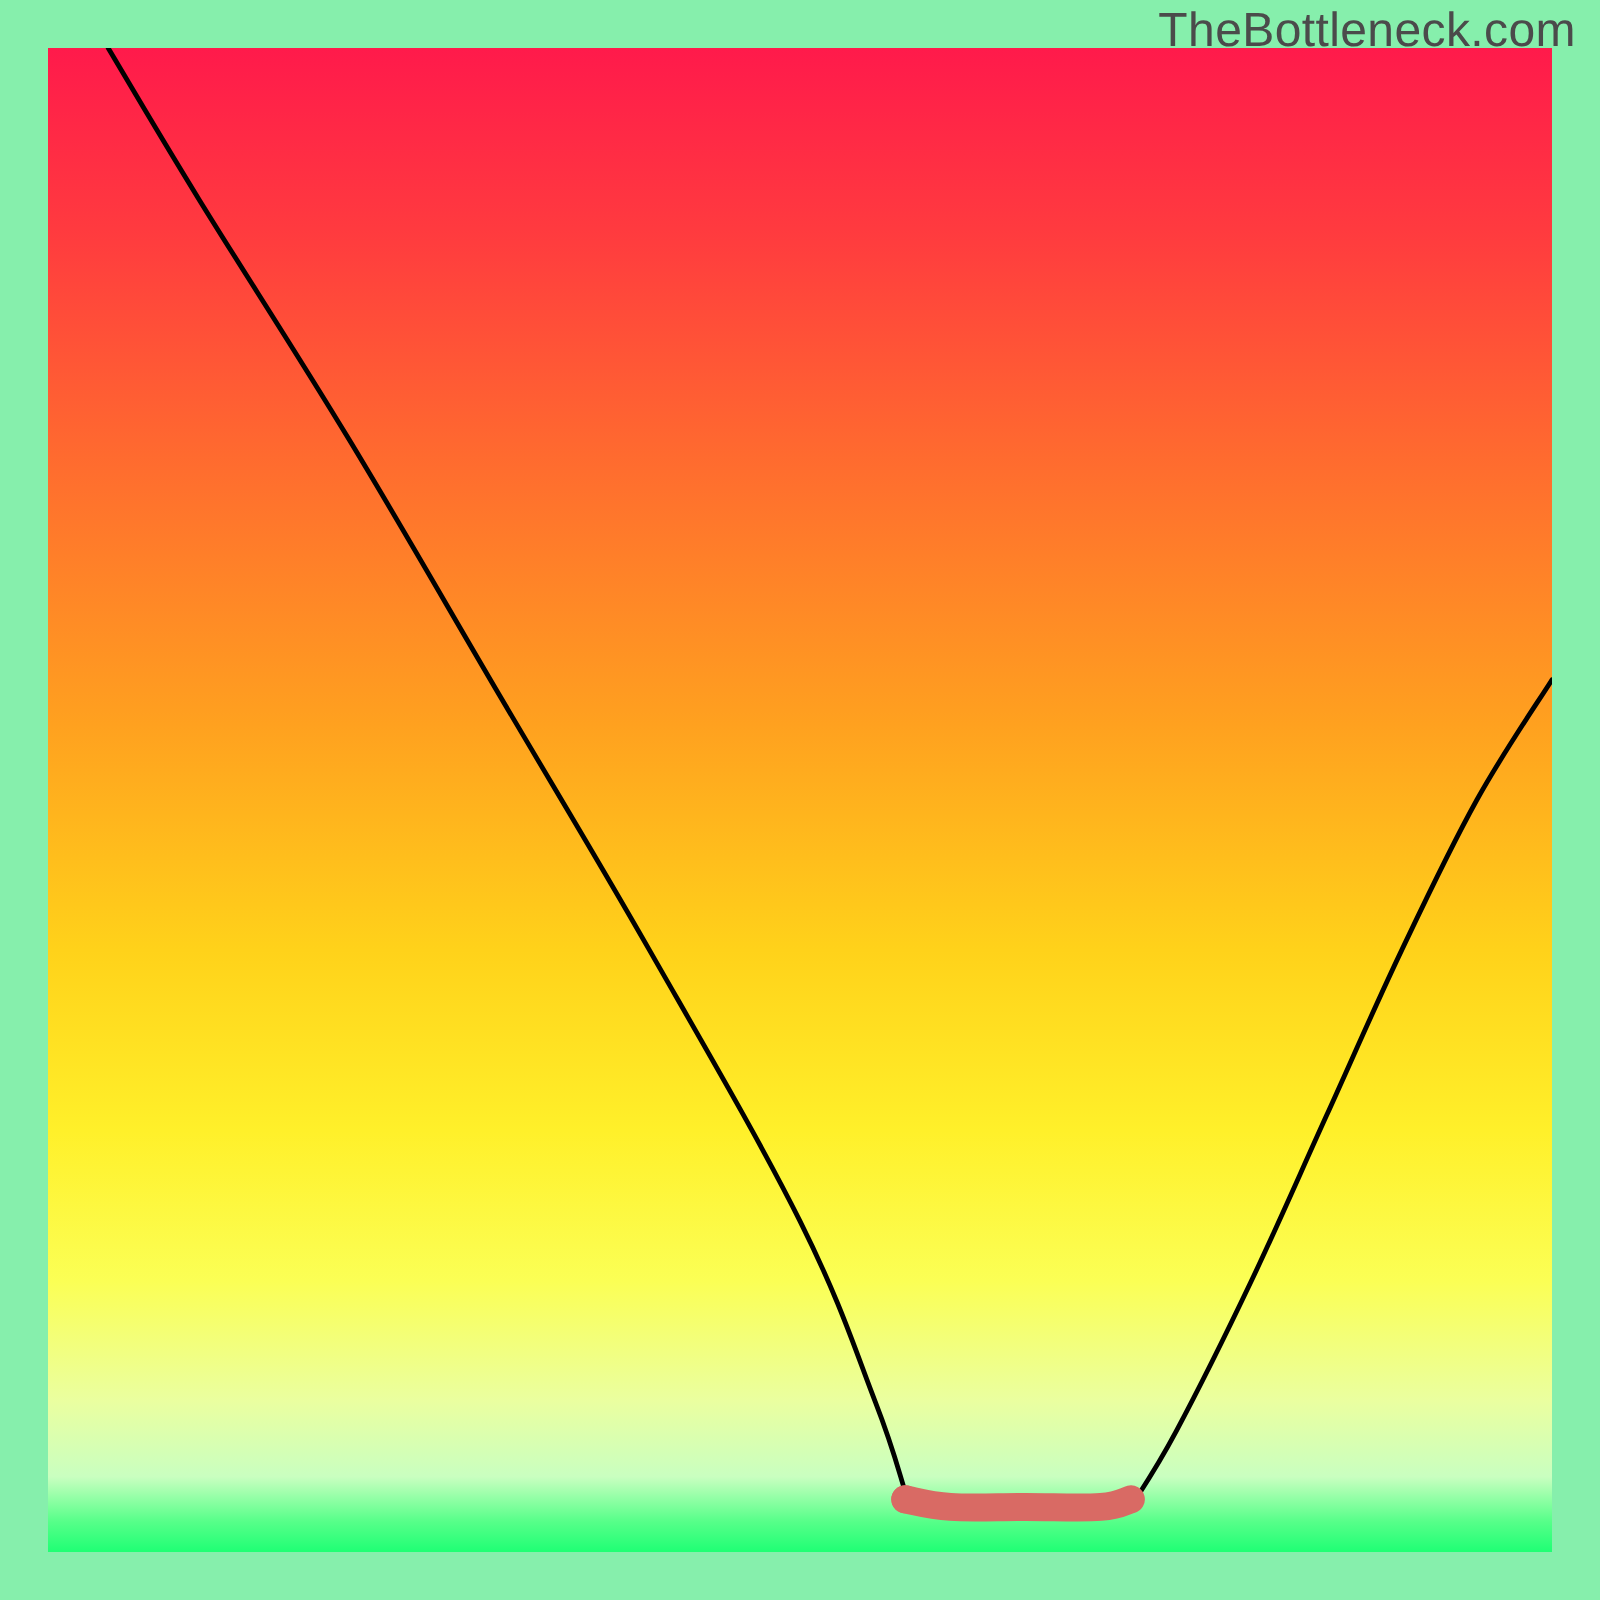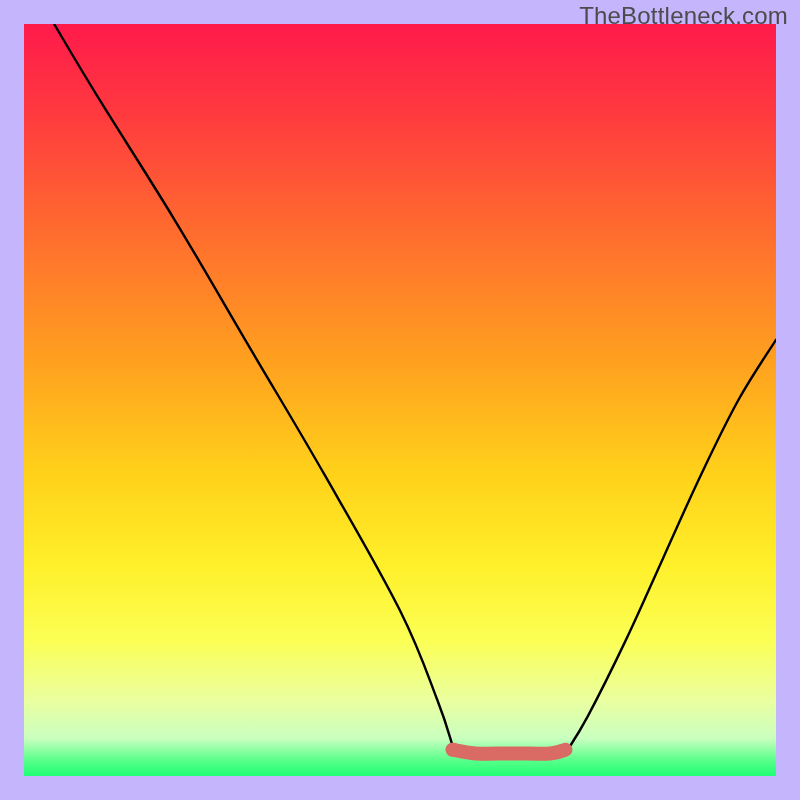--- a/index.html
+++ b/index.html
@@ -8,21 +8,21 @@
     width: 800px;
     height: 800px;
     overflow: hidden;
     background: #000;
     font-family: Arial, Helvetica, sans-serif;
   }
   .frame {
     position: relative;
     width: 800px;
     height: 800px;
-    background: #c4b5fd;
+    background: #86efac;
   }
   .watermark {
     position: absolute;
     top: 2px;
     right: 12px;
     color: #4b4b4b;
     font-size: 24px;
     font-weight: 500;
     letter-spacing: 0.2px;
     z-index: 5;

